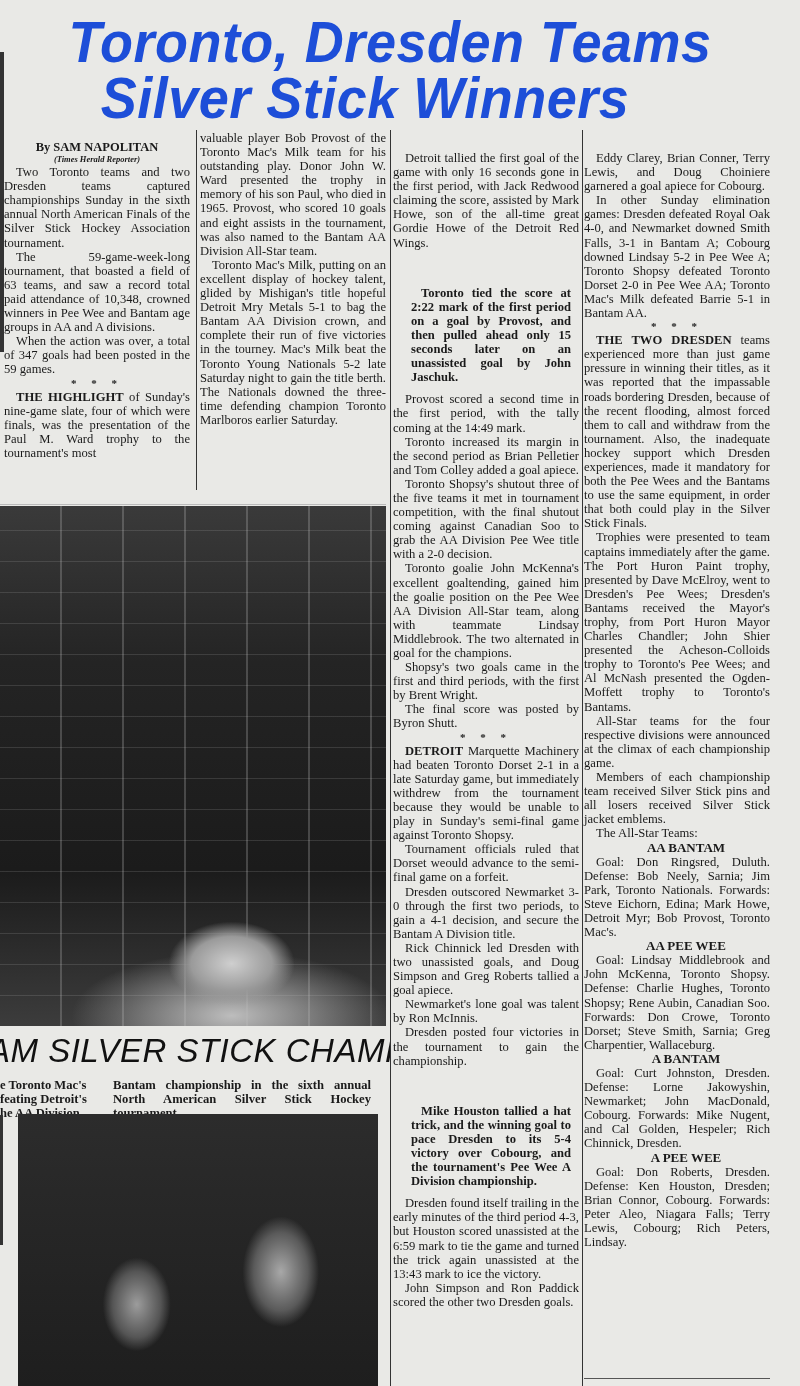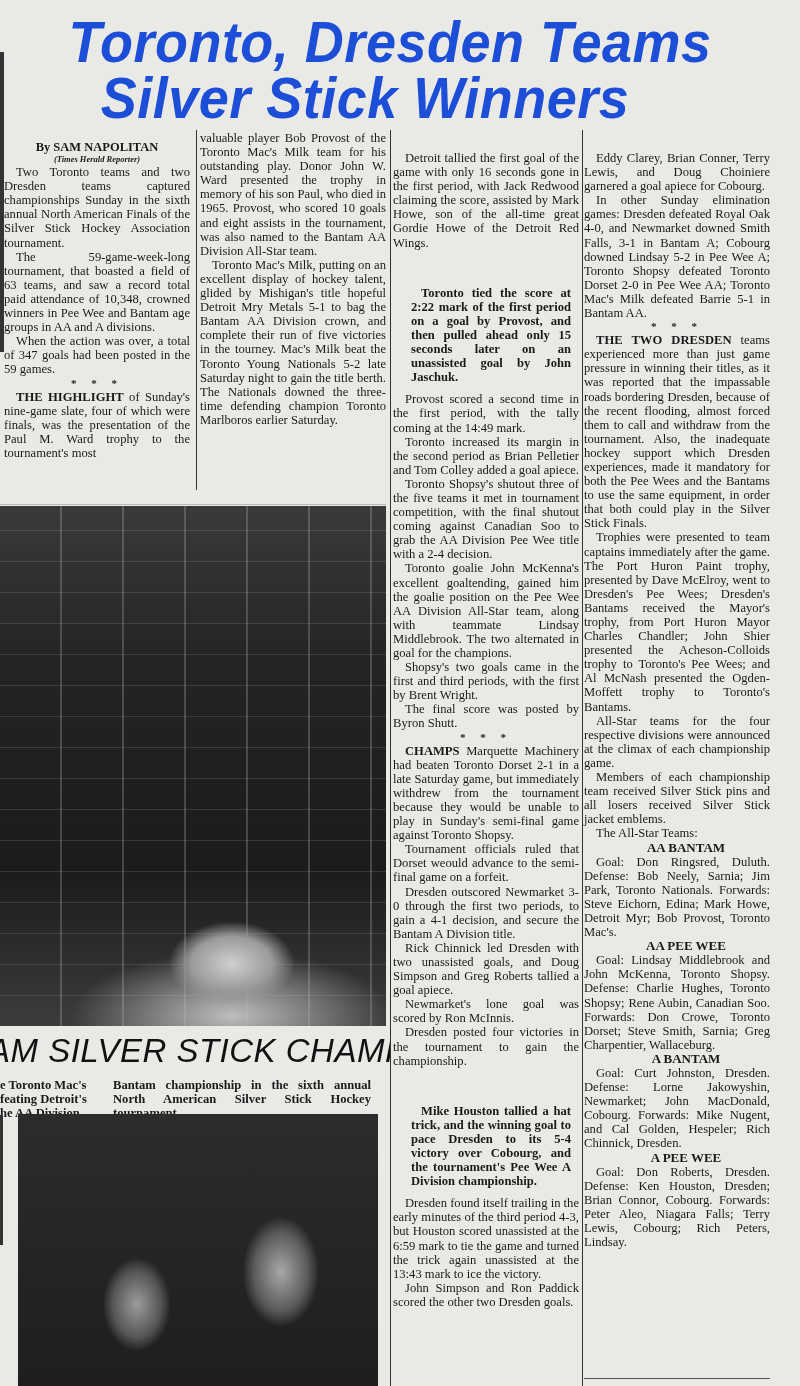--- a/index.html
+++ b/index.html
@@ -101,30 +101,30 @@
 
 <div class="rule-v" style="left:390px; top:130px; height:1256px;"></div>
 
 <article class="col" style="left:393px; top:151px; width:186px;">
   <p>Detroit tallied the first goal of the game with only 16 seconds gone in the first period, with Jack Redwood claiming the score, assisted by Mark Howe, son of the all-time great Gordie Howe of the Detroit Red Wings.</p>
   <div class="bold-block">
     <p>Toronto tied the score at 2:22 mark of the first period on a goal by Provost, and then pulled ahead only 15 seconds later on an unassisted goal by John Jaschuk.</p>
   </div>
   <p>Provost scored a second time in the first period, with the tally coming at the 14:49 mark.</p>
   <p>Toronto increased its margin in the second period as Brian Pelletier and Tom Colley added a goal apiece.</p>
-  <p>Toronto Shopsy's shutout three of the five teams it met in tournament competition, with the final shutout coming against Canadian Soo to grab the AA Division Pee Wee title with a 2-4 decision.</p>
+  <p>Toronto Shopsy's shutout three of the five teams it met in tournament competition, with the final shutout coming against Canadian Soo to grab the AA Division Pee Wee title with a 2-0 decision.</p>
   <p>Toronto goalie John McKenna's excellent goaltending, gained him the goalie position on the Pee Wee AA Division All-Star team, along with teammate Lindsay Middlebrook. The two alternated in goal for the champions.</p>
   <p>Shopsy's two goals came in the first and third periods, with the first by Brent Wright.</p>
   <p>The final score was posted by Byron Shutt.</p>
   <p class="stars">* * *</p>
-  <p><span class="lead">CHAMPS</span><span> Marquette Machinery had beaten Toronto Dorset 2-1 in a late Saturday game, but immediately withdrew from the tournament because they would be unable to play in Sunday's semi-final game against Toronto Shopsy.</span></p>
+  <p><span class="lead">DETROIT</span><span> Marquette Machinery had beaten Toronto Dorset 2-1 in a late Saturday game, but immediately withdrew from the tournament because they would be unable to play in Sunday's semi-final game against Toronto Shopsy.</span></p>
   <p>Tournament officials ruled that Dorset weould advance to the semi-final game on a forfeit.</p>
   <p>Dresden outscored Newmarket 3-0 through the first two periods, to gain a 4-1 decision, and secure the Bantam A Division title.</p>
   <p>Rick Chinnick led Dresden with two unassisted goals, and Doug Simpson and Greg Roberts tallied a goal apiece.</p>
-  <p>Newmarket's lone goal was scored by Ron McInnis.</p>
+  <p>Newmarket's lone goal was talent by Ron McInnis.</p>
   <p>Dresden posted four victories in the tournament to gain the championship.</p>
   <div class="bold-block">
     <p>Mike Houston tallied a hat trick, and the winning goal to pace Dresden to its 5-4 victory over Cobourg, and the tournament's Pee Wee A Division championship.</p>
   </div>
   <p>Dresden found itself trailing in the early minutes of the third period 4-3, but Houston scored unassisted at the 6:59 mark to tie the game and turned the trick again unassisted at the 13:43 mark to ice the victory.</p>
   <p>John Simpson and Ron Paddick scored the other two Dresden goals.</p>
 </article>
 
 <div class="rule-v" style="left:582px; top:130px; height:1256px;"></div>
 

